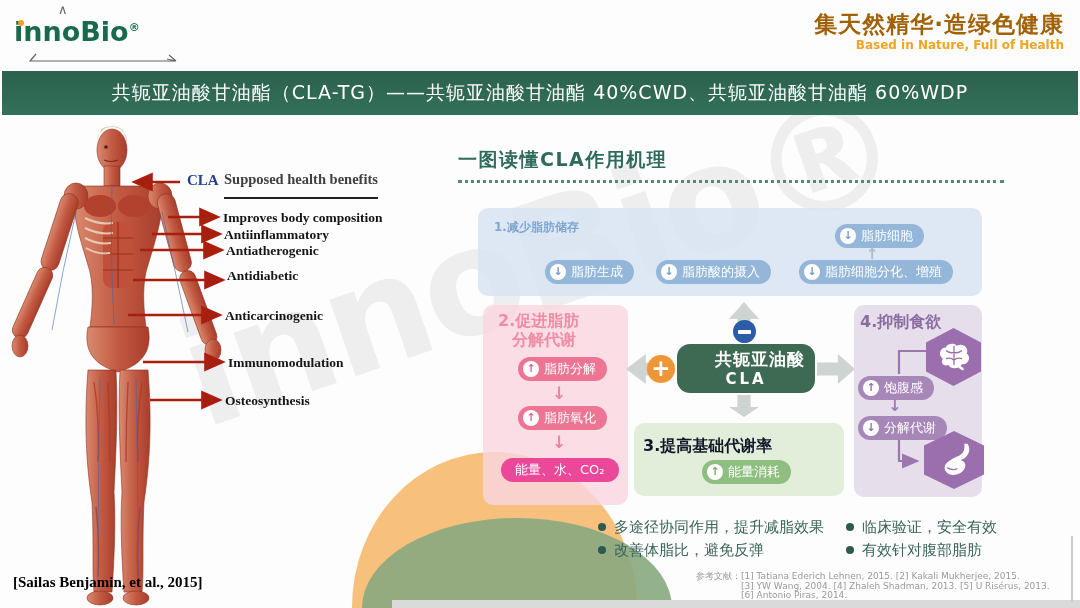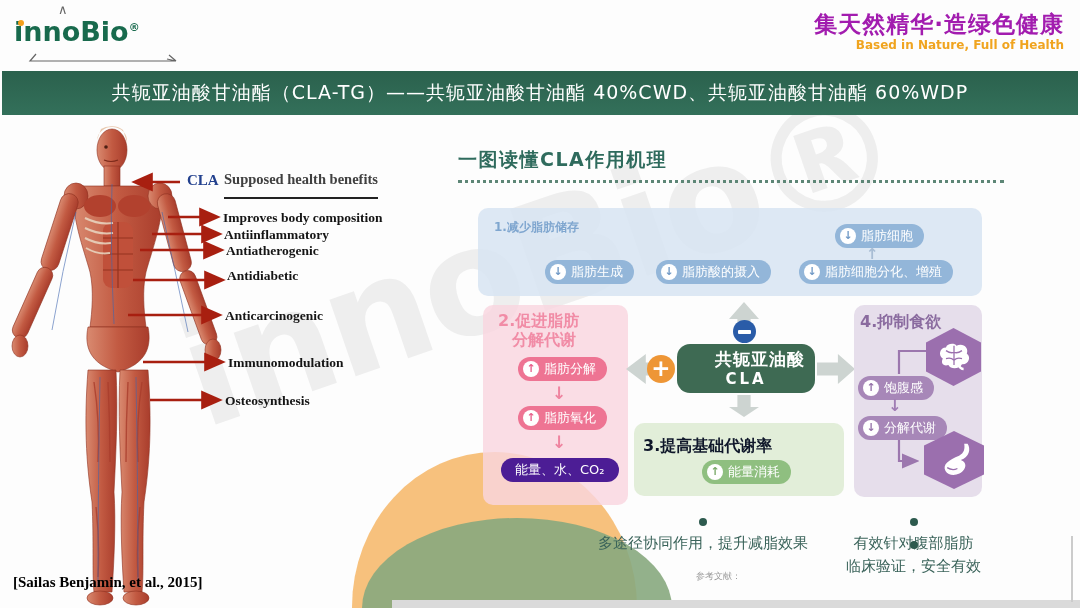--- a/index.html
+++ b/index.html
@@ -5,21 +5,21 @@
   html,body{margin:0;padding:0;background:#888;}
   .slide{position:relative;width:1080px;height:608px;background:#fdfdfd;overflow:hidden;
          font-family:"DejaVu Sans","Liberation Sans",sans-serif;margin:0 auto;}
 
   
   .logo-text{position:absolute;left:14px;top:16px;font-size:27px;font-weight:bold;color:#186a4d;letter-spacing:0;z-index:10;}
   .logo-reg{font-size:11px;vertical-align:super;}
   .logo-dot{position:absolute;left:18px;top:20px;width:6px;height:6px;border-radius:50%;background:#f4a01c;z-index:11;}
   .logo-caret{position:absolute;left:58px;top:2px;font-size:13px;color:#666;z-index:10;}
   .logo-bracket{position:absolute;left:28px;top:53px;z-index:10;}
-  .slogan-cn{position:absolute;right:16px;top:9px;font-size:23px;font-weight:bold;color:#a21caf;letter-spacing:1px;z-index:10;}
+  .slogan-cn{position:absolute;right:16px;top:9px;font-size:23px;font-weight:bold;color:#a16207;letter-spacing:1px;z-index:10;}
   .slogan-en{position:absolute;right:16px;top:38px;font-size:12px;font-weight:bold;color:#f0a41f;z-index:10;}
 
   
   .banner{position:absolute;left:2px;right:2px;top:71px;height:44px;
           background:linear-gradient(#2b614d,#33705a);z-index:10;
           display:flex;align-items:center;justify-content:center;}
   .banner span{color:#fff;font-size:19px;letter-spacing:1px;font-weight:500;}
 
   
   .watermark{position:absolute;left:170px;top:190px;width:640px;z-index:1;
@@ -58,21 +58,21 @@
   .t3{left:643px;top:436px;font-size:16px;color:#0f172a;}
   .t4{left:860px;top:312px;font-size:16px;color:#8a6b9f;}
 
   .pill{position:absolute;display:inline-flex;align-items:center;gap:5px;height:24px;
         padding:0 11px 0 5px;border-radius:12px;color:#fff;font-size:13px;white-space:nowrap;z-index:4;}
   .pill.noicon{padding:0 14px;}
   .picon{width:16px;height:16px;border-radius:50%;background:#fff;font-size:11px;font-weight:bold;
          line-height:16px;text-align:center;flex:0 0 16px;}
   .pblue{background:#93b6d9;} .pblue .picon{color:#7099c6;}
   .ppink{background:#ee7493;} .ppink .picon{color:#e8608b;}
-  .ppink3{background:#4c1d95;}
+  .ppink3{background:#ec4899;}
   .pgreen{background:#8fbf80;} .pgreen .picon{color:#79a968;}
   .ppurple{background:#a787b8;} .ppurple .picon{color:#9471a8;}
 
   .flow-arrow{position:absolute;font-weight:bold;z-index:4;}
 
   
   .blockarrow{position:absolute;background:#cdd4d1;z-index:3;}
   .ba-left {left:626px;top:354px;width:44px;height:30px;
             clip-path:polygon(0 50%,45% 0,45% 28%,100% 28%,100% 72%,45% 72%,45% 100%);}
   .ba-right{left:817px;top:354px;width:38px;height:30px;
@@ -93,21 +93,21 @@
   .cla-box .l2{font-size:15px;font-weight:bold;letter-spacing:3px;line-height:18px;}
 
   
   .hex{position:absolute;background:#9b6fae;z-index:4;display:flex;align-items:center;justify-content:center;
        clip-path:polygon(50% 0,100% 25%,100% 75%,50% 100%,0 75%,0 25%);}
   .hex-brain{left:926px;top:328px;width:55px;height:58px;}
   .hex-stomach{left:924px;top:431px;width:60px;height:58px;}
 
   
   .bullets{position:absolute;z-index:5;}
-  .bullets .row{display:flex;align-items:center;gap:8px;height:18px;margin-bottom:5px;flex-direction:column;}
+  .bullets .row{display:flex;align-items:center;gap:8px;height:18px;margin-bottom:5px;}
   .bullets .dot{width:8px;height:8px;border-radius:50%;background:#2d5a4e;flex:0 0 8px;}
   .bullets .txt{font-size:15px;color:#3a635a;font-weight:500;white-space:nowrap;}
   .bul-left{left:598px;top:518px;} .bul-right{left:846px;top:518px;}
 
   
   .refs{position:absolute;left:696px;top:572px;display:flex;z-index:6;
         font-size:9px;color:#9a9a9a;line-height:9.5px;}
   .refs .lbl{white-space:nowrap;}
   .refs .lines div{white-space:nowrap;}
 
@@ -323,32 +323,41 @@
       <path d="M32,2 C33,8 32,13 26,16 C14,21 6,26 10,34 C14,41 27,40 32,32 C35,27 33,23 28,21 C38,18 40,8 36,2 Z" fill="#fff"></path>
       <path d="M12,30 q6,4 12,1" stroke="#9b6fae" stroke-width="1.5" fill="none"></path>
     </svg>
   </div>
 
   <div class="bullets bul-left">
     <div class="row">
       <span class="dot"></span>
       <span class="txt">多途径协同作用，提升减脂效果</span>
     </div>
+    <div class="row">
+      <span class="dot"></span>
+      <span class="txt">改善体脂比，避免反弹</span>
+    </div>
   </div>
   <div class="bullets bul-right">
     <div class="row">
       <span class="dot"></span>
-      <span class="txt">有效针对腹部脂肪</span>
+      <span class="txt">临床验证，安全有效</span>
     </div>
     <div class="row">
       <span class="dot"></span>
-      <span class="txt">临床验证，安全有效</span>
+      <span class="txt">有效针对腹部脂肪</span>
     </div>
   </div>
 
   <div class="refs">
     <div class="lbl">参考文献：</div>
+    <div class="lines">
+      <div>[1] Tatiana Ederich Lehnen, 2015. [2] Kakali Mukherjee, 2015.</div>
+      <div>[3] YW Wang, 2004. [4] Zhaleh Shadman, 2013. [5] U Risérus, 2013.</div>
+      <div>[6] Antonio Piras, 2014.</div>
+    </div>
   </div>
 
   <div class="bottom-strip"></div>
   <div class="right-vline"></div>
 
 </div>
 
 </body></html>

